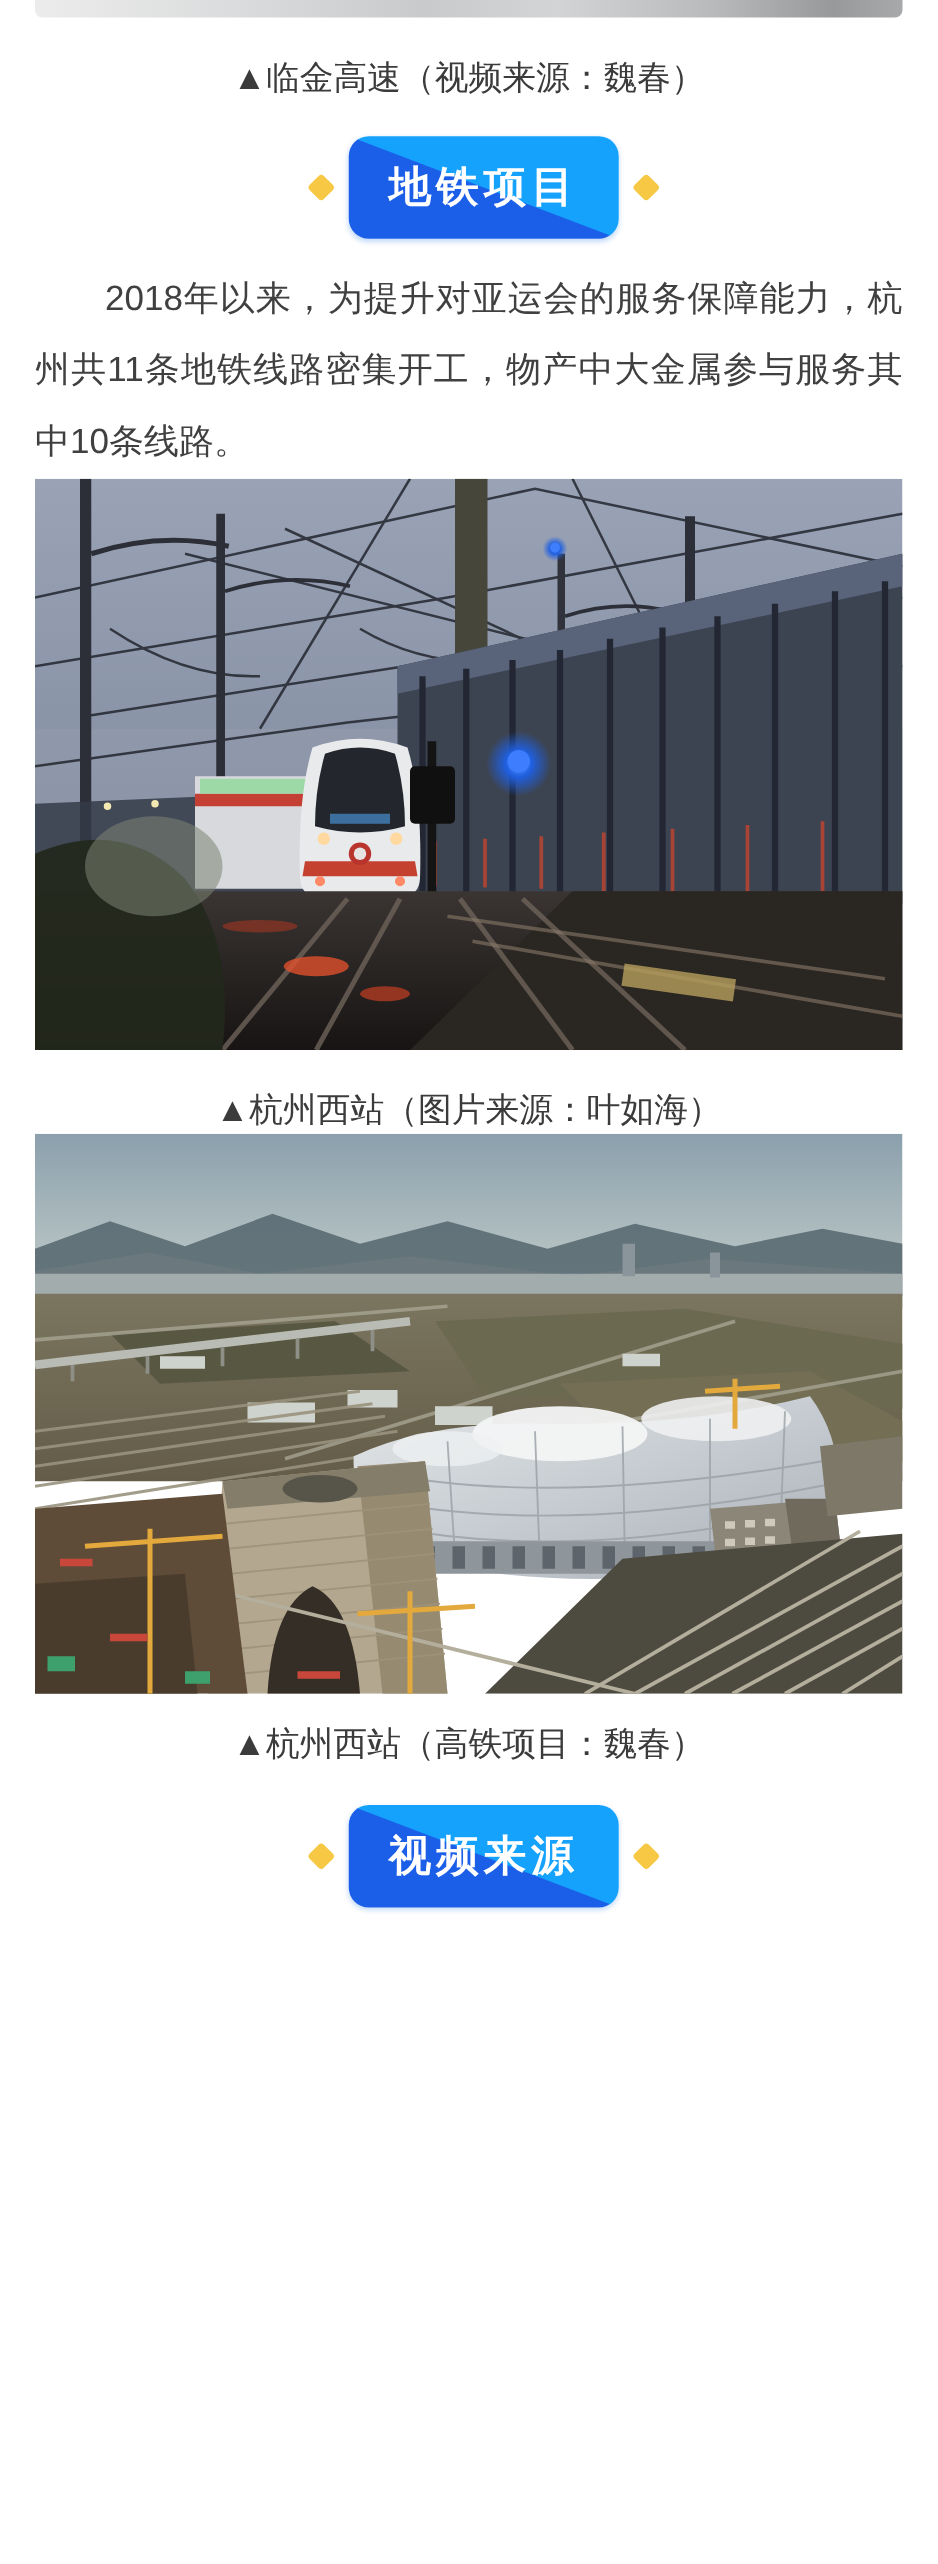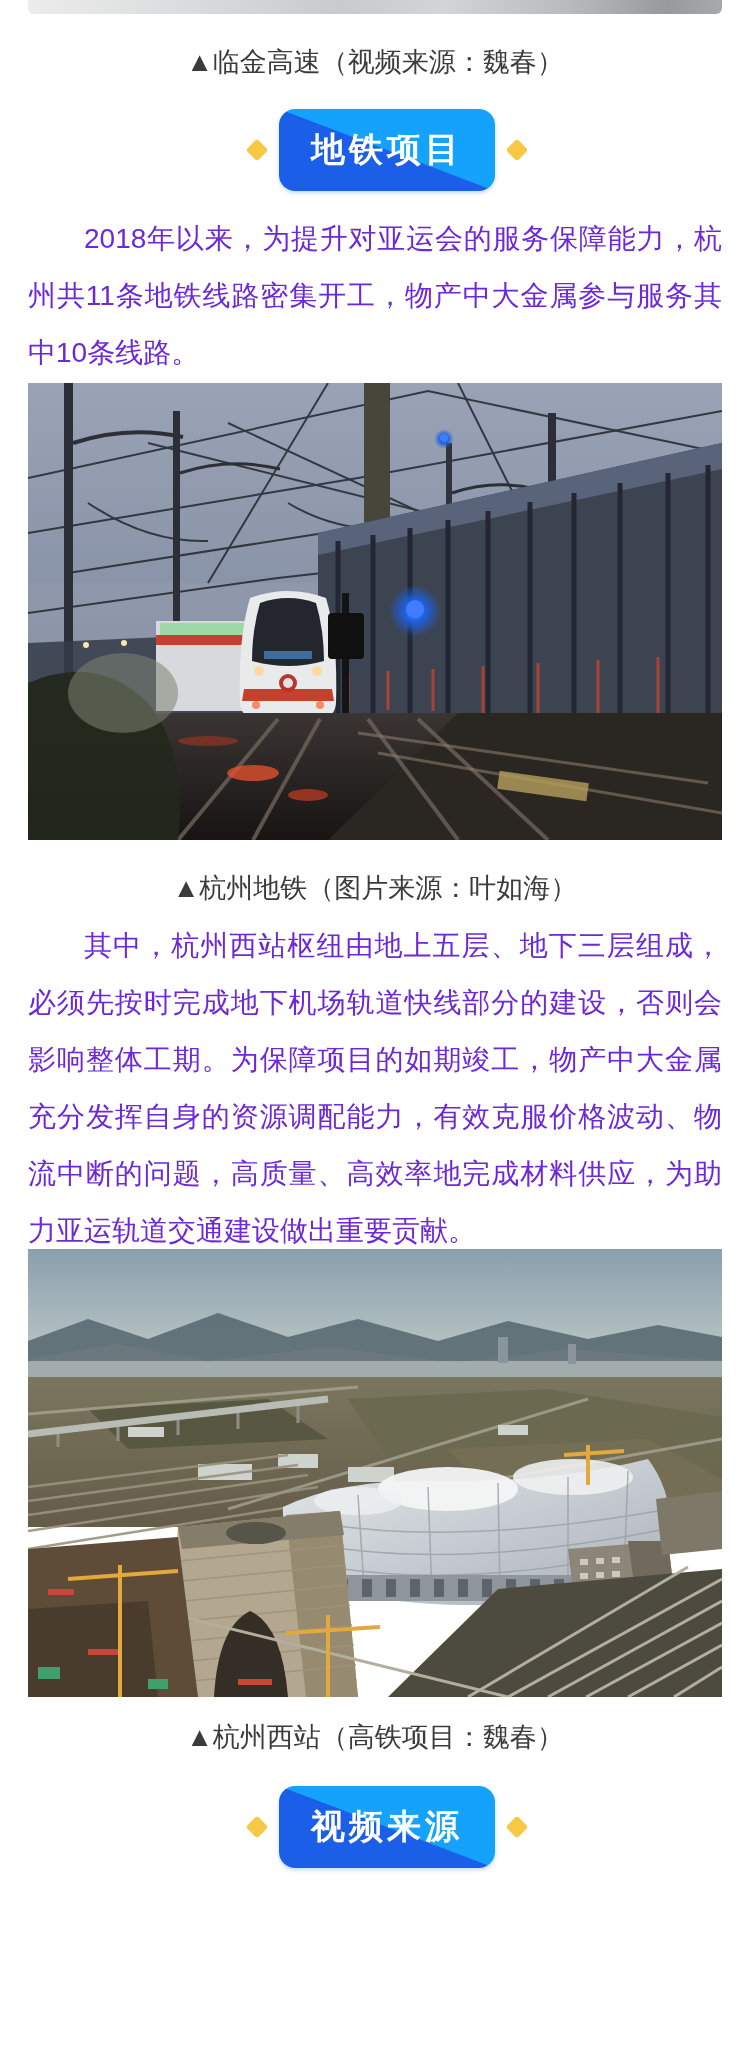--- a/index.html
+++ b/index.html
@@ -38,21 +38,21 @@
   .badge{
     width:216px;height:82px;border-radius:16px;
     background:linear-gradient(to top right,#1b5ee7 49.7%,#14a2fd 50.3%);
     display:flex;align-items:center;justify-content:center;
     color:#ffffff;font-size:34px;font-weight:bold;letter-spacing:4px;
     box-shadow:0 2px 4px rgba(20,110,230,.25);
   }
 
   
   .para{
-    margin:19px 28px 0;font-size:28px;line-height:57px;color:#6d28d9;
+    margin:19px 28px 0;font-size:28px;line-height:57px;color:#404040;
     text-align:justify;text-justify:inter-character;text-indent:2em;
   }
   .para--tight{margin-top:0;}
   .para--rail{margin-top:22px;}
 
   
   .photo{margin:2px 28px 0;display:block;}
   .photo--west{margin-top:-10px;}
   .photo svg{display:block;}
 </style>
@@ -206,23 +206,22 @@
         <ellipse cx="180" cy="358" rx="30" ry="5" fill="#a13522" opacity="0.6"></ellipse>
       </g>
 
       <g>
         <path d="M0,300 q70,-30 120,20 q40,50 30,137 L0,457 z" fill="#23281c" opacity="0.92"></path>
         <ellipse cx="95" cy="310" rx="55" ry="40" fill="#7c8472" opacity="0.55"></ellipse>
       </g>
     </svg>
   </div>
 
-  <div class="caption caption--metro">▲杭州地铁（图片来源：叶如海）</div>
-
-  <p class="para para--tight">其中，杭州西站枢纽由地上五层、地下三层组成，必须先按时完成地下机场轨道快线部分的建设，否则会影响整体工期。为保障项目的如期竣工，物产中大金属充分发挥自身的资源调配能力，有效克服价格波动、物流中断的问题，高质量、高效率地完成材料供应，为助力亚运轨道交通建设做出重要贡献。</p>
+  <div class="caption caption--metro">▲杭州西站（图片来源：叶如海）</div>
+
 
   <div class="photo photo--west">
     <svg width="694" height="448" viewBox="0 0 694 448" xmlns="http://www.w3.org/2000/svg">
       <defs>
         <linearGradient id="sky2" x1="0" y1="0" x2="0" y2="1">
           <stop offset="0" stop-color="#8ba0ad"></stop>
             <stop offset="1" stop-color="#c3cdc9"></stop>
         </linearGradient>
         <linearGradient id="land2" x1="0" y1="0" x2="0" y2="1">
           <stop offset="0" stop-color="#7b7660"></stop>

